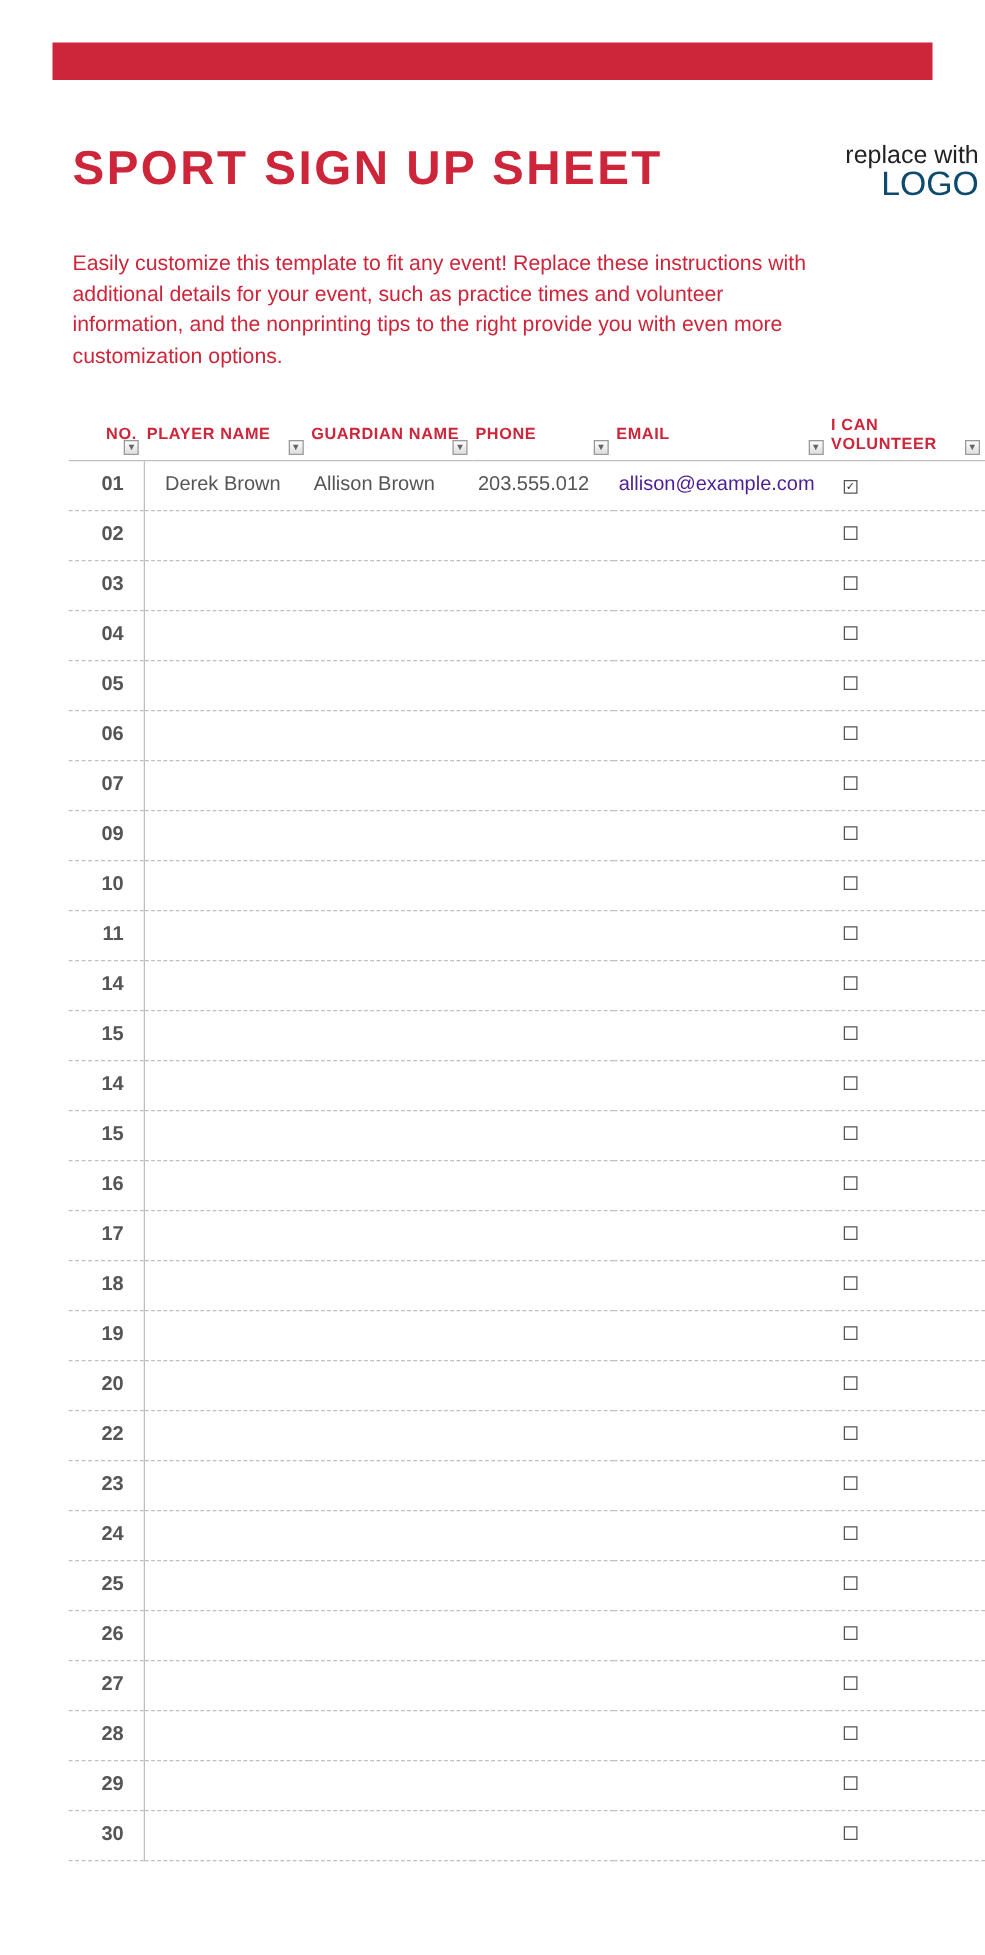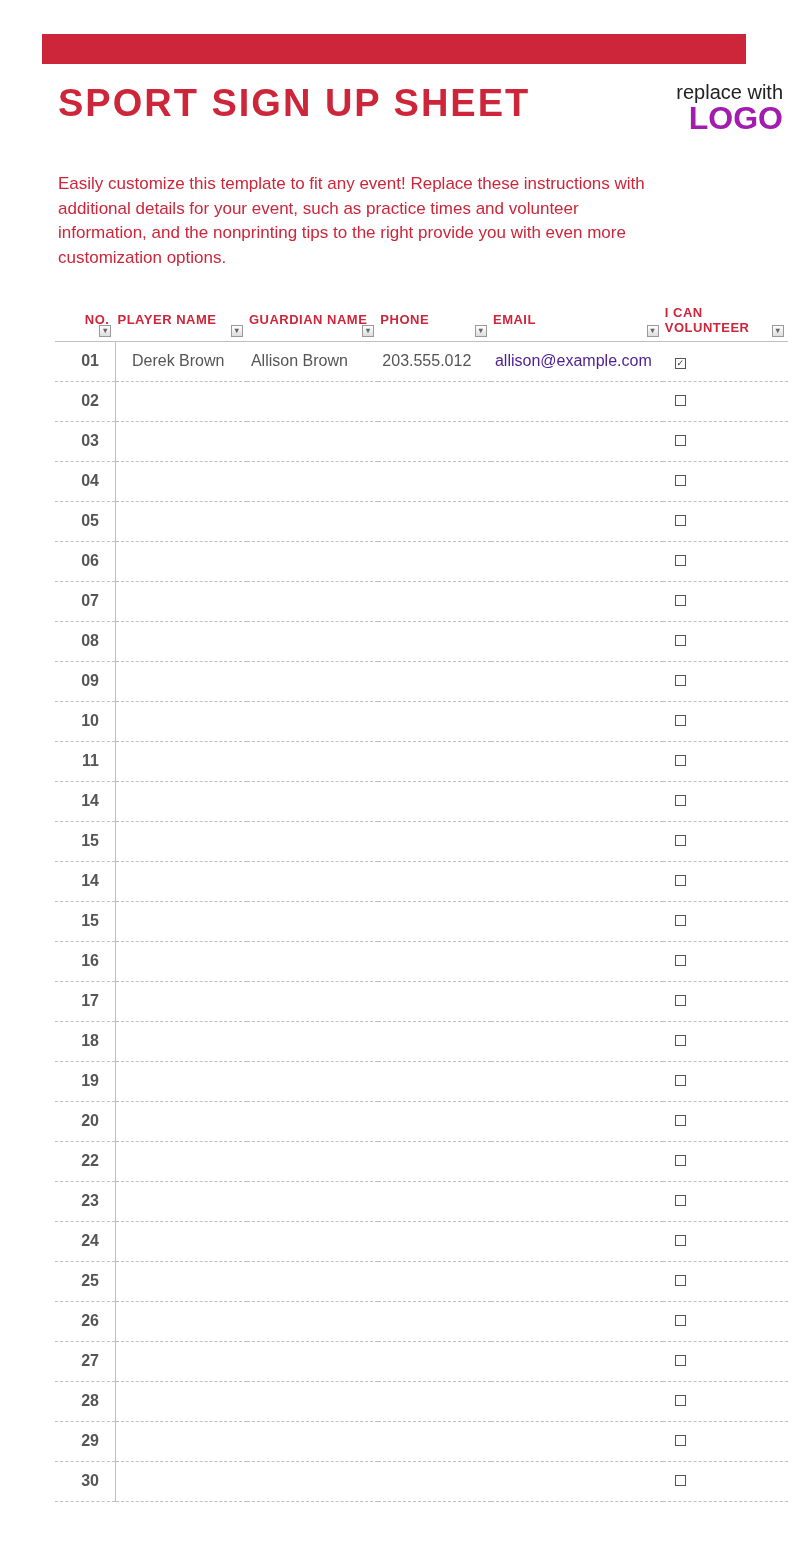--- a/index.html
+++ b/index.html
@@ -14,39 +14,40 @@
     .top-bar {
       margin: 34px 42px 0 42px;
       height: 30px;
       background: #cd2539;
     }
     .header {
       display: flex;
       justify-content: space-between;
       align-items: flex-start;
       padding: 18px 5px 0 58px;
+      margin-top: 32px;
     }
     .title {
       font-size: 38px;
       font-weight: bold;
       color: #cd2539;
       letter-spacing: 2px;
     }
     .logo {
       text-align: right;
       line-height: 1.0;
     }
     .logo-top {
       font-size: 20px;
       color: #222;
     }
     .logo-bottom {
-      font-size: 32px;
-      font-weight: bold;
-      color: #a21caf;
+      font-size: 27px;
+      font-weight: normal;
+      color: #0c4a6e;
       letter-spacing: 0px;
     }
     .instructions {
       color: #cd2539;
       font-size: 17px;
       line-height: 1.45;
       padding: 38px 120px 0 58px;
     }
     .table {
       margin: 28px 12px 0 55px;
@@ -212,28 +213,20 @@
       </tr>
       <tr>
         <td class="no-col">07</td>
         <td class="pl"></td>
         <td></td>
         <td></td>
         <td></td>
         <td class="vol-cell"><span class="cb"></span></td>
       </tr>
       <tr>
-        <td class="no-col">08</td>
-        <td class="pl"></td>
-        <td></td>
-        <td></td>
-        <td></td>
-        <td class="vol-cell"><span class="cb"></span></td>
-      </tr>
-      <tr>
         <td class="no-col">09</td>
         <td class="pl"></td>
         <td></td>
         <td></td>
         <td></td>
         <td class="vol-cell"><span class="cb"></span></td>
       </tr>
       <tr>
         <td class="no-col">10</td>
         <td class="pl"></td>

